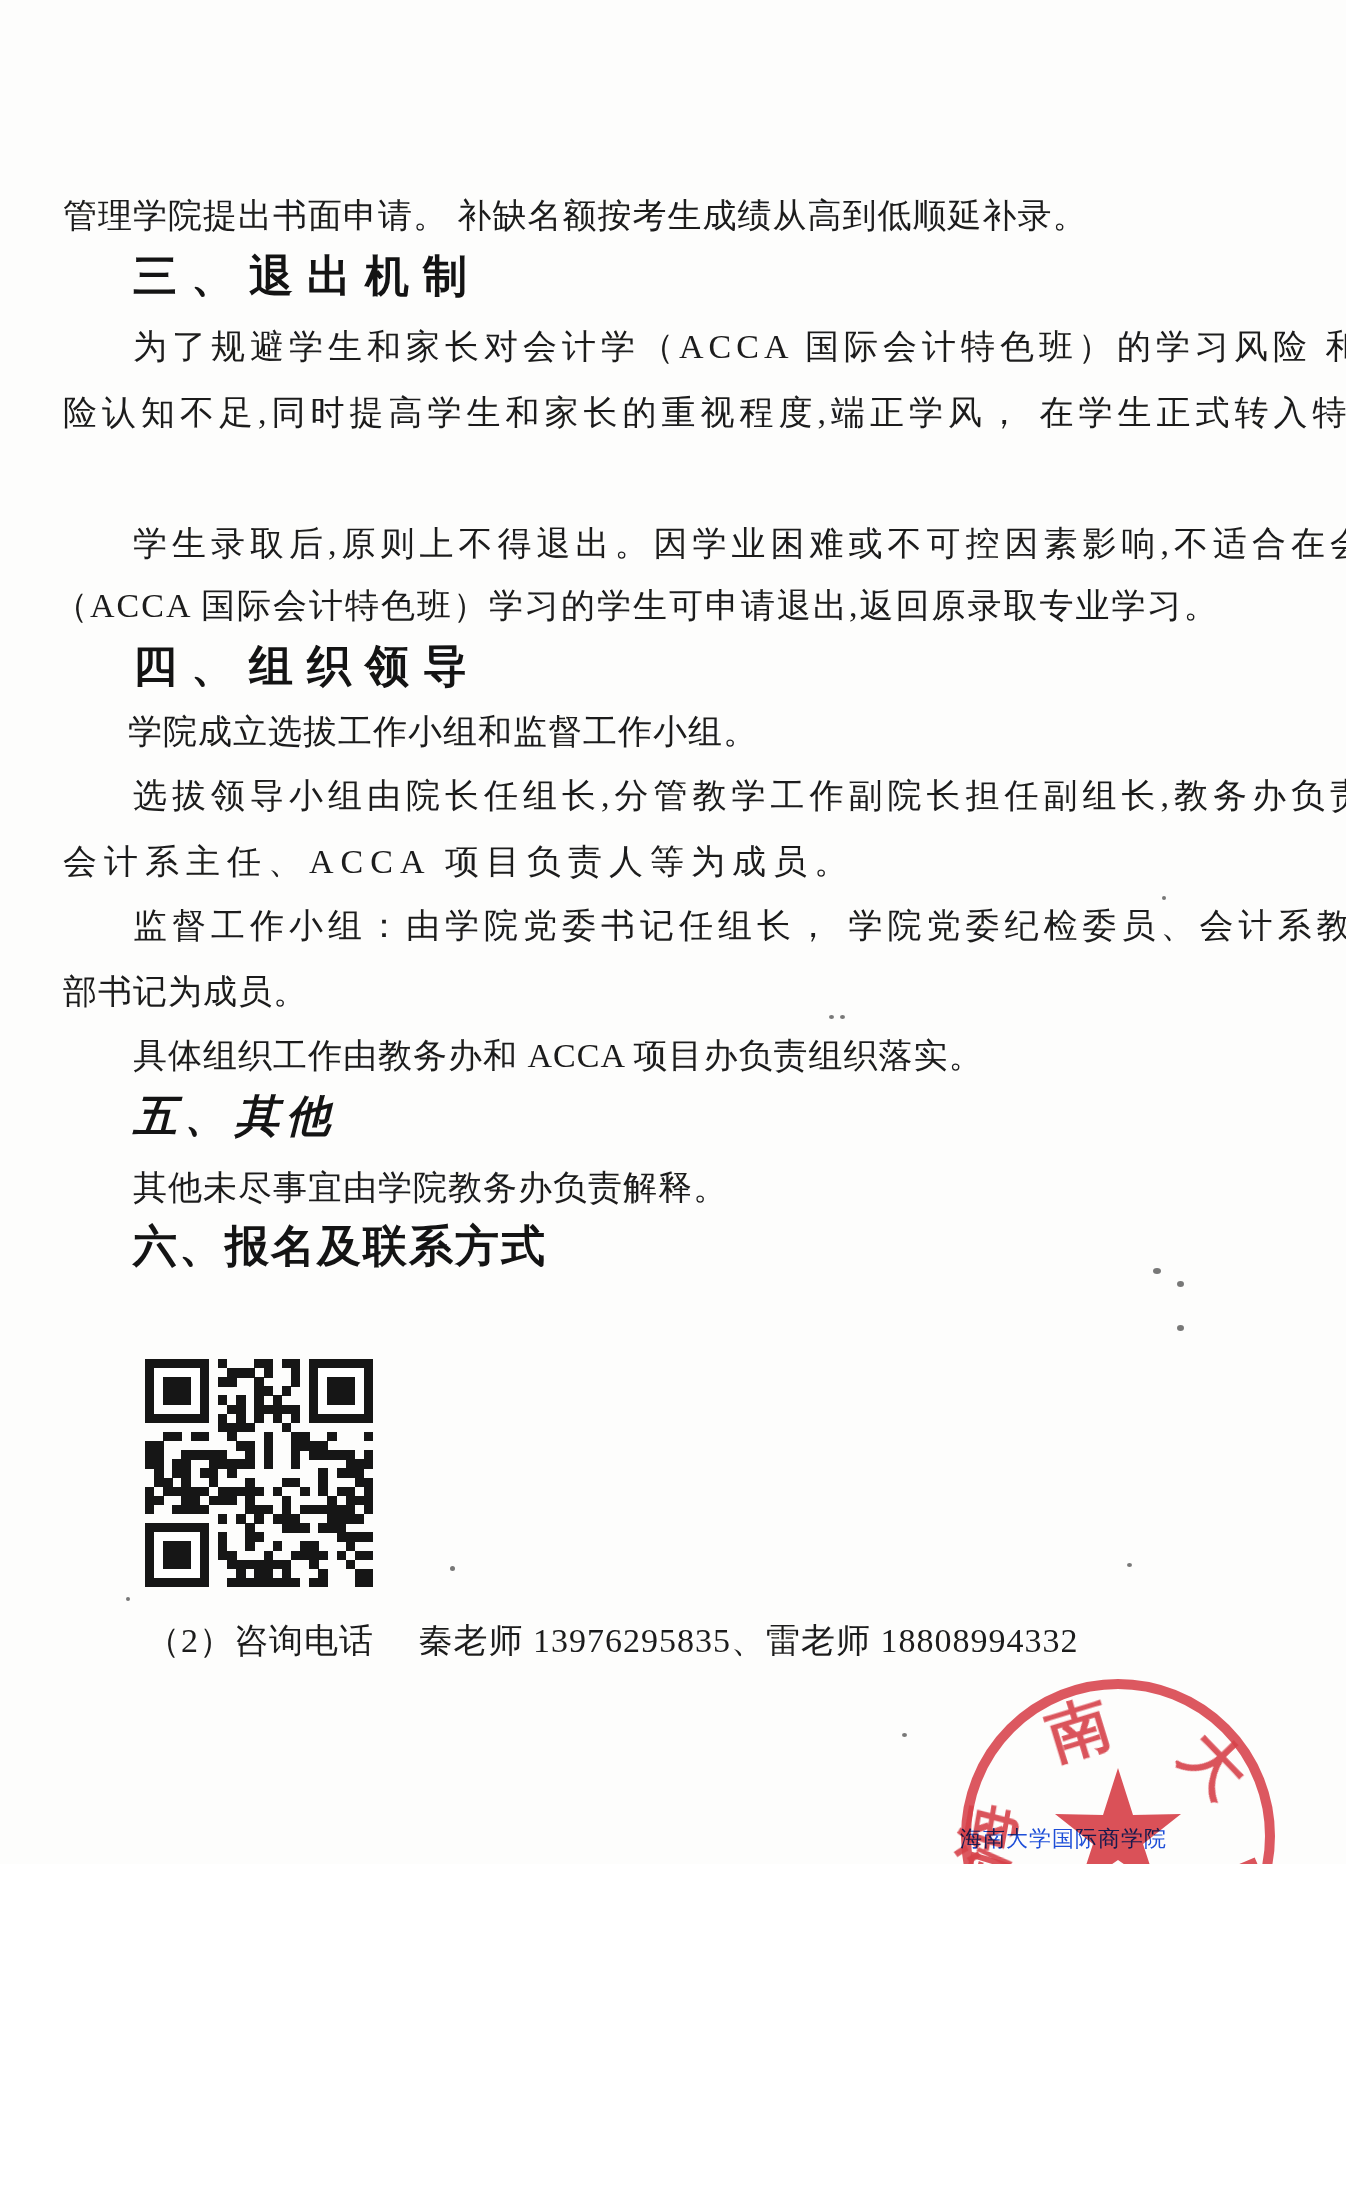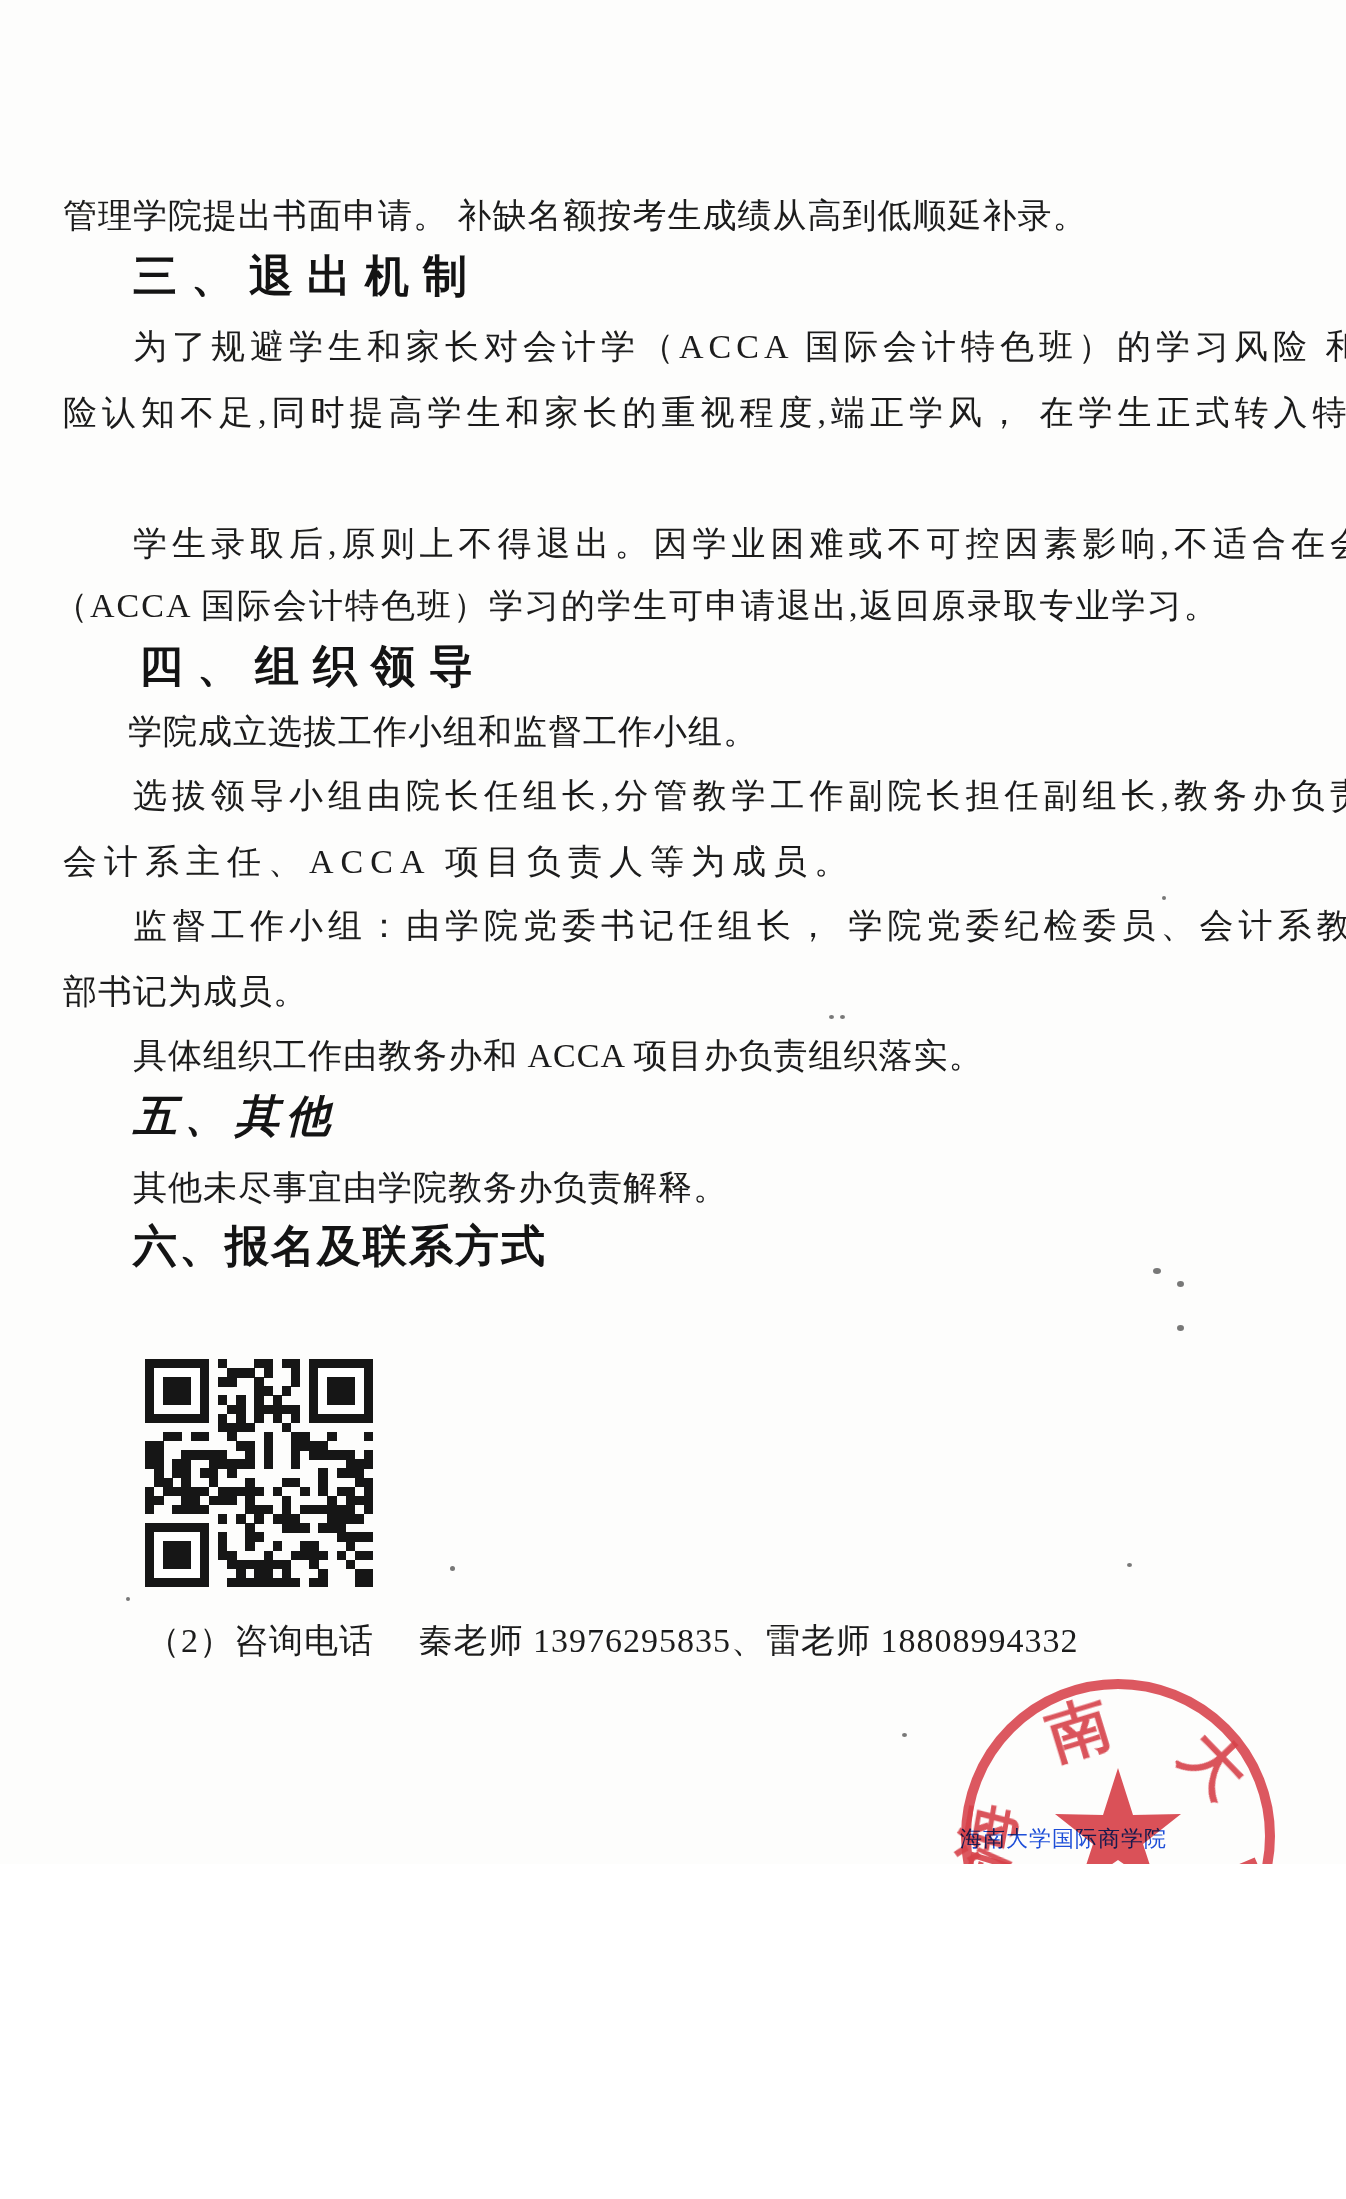--- a/index.html
+++ b/index.html
@@ -72,21 +72,21 @@
   <p class="line" style="top:196px;left:63px;">管理学院提出书面申请。 补缺名额按考生成绩从高到低顺延补录。</p>
 
   <p class="line heading" style="top:256px;left:133px;">三、退出机制</p>
 
   <p class="line j" style="top:327px;left:133px;">为了规避学生和家长对会计学（ACCA 国际会计特色班）的学习风险 和财务风</p>
   <p class="line j" style="top:393px;left:63px;">险认知不足,同时提高学生和家长的重视程度,端正学风， 在学生正式转入特</p>
 
   <p class="line j" style="top:524px;left:133px;">学生录取后,原则上不得退出。因学业困难或不可控因素影响,不适合在会计学</p>
   <p class="line" style="top:586px;left:54px;letter-spacing:2px;">（ACCA 国际会计特色班）学习的学生可申请退出,返回原录取专业学习。</p>
 
-  <p class="line heading" style="top:646px;left:139px;text-align:right;">四、组织领导</p>
+  <p class="line heading" style="top:646px;left:133px;text-align:right;">四、组织领导</p>
 
   <p class="line" style="top:712px;left:128px;">学院成立选拔工作小组和监督工作小组。</p>
   <p class="line j" style="top:776px;left:133px;">选拔领导小组由院长任组长,分管教学工作副院长担任副组长,教务办负责人、</p>
   <p class="line" style="top:842px;left:63px;letter-spacing:7px;">会计系主任、ACCA 项目负责人等为成员。</p>
   <p class="line j" style="top:906px;left:133px;">监督工作小组：由学院党委书记任组长， 学院党委纪检委员、会计系教工党支</p>
   <p class="line" style="top:974px;left:63px;font-family:Liberation Mono, monospace;">部书记为成员。</p>
   <p class="line" style="top:1036px;left:133px;">具体组织工作由教务办和 ACCA 项目办负责组织落实。</p>
 
   <p class="line heading h-mid" style="top:1096px;left:133px;">五、其他</p>
   <p class="line" style="top:1168px;left:133px;">其他未尽事宜由学院教务办负责解释。</p>

